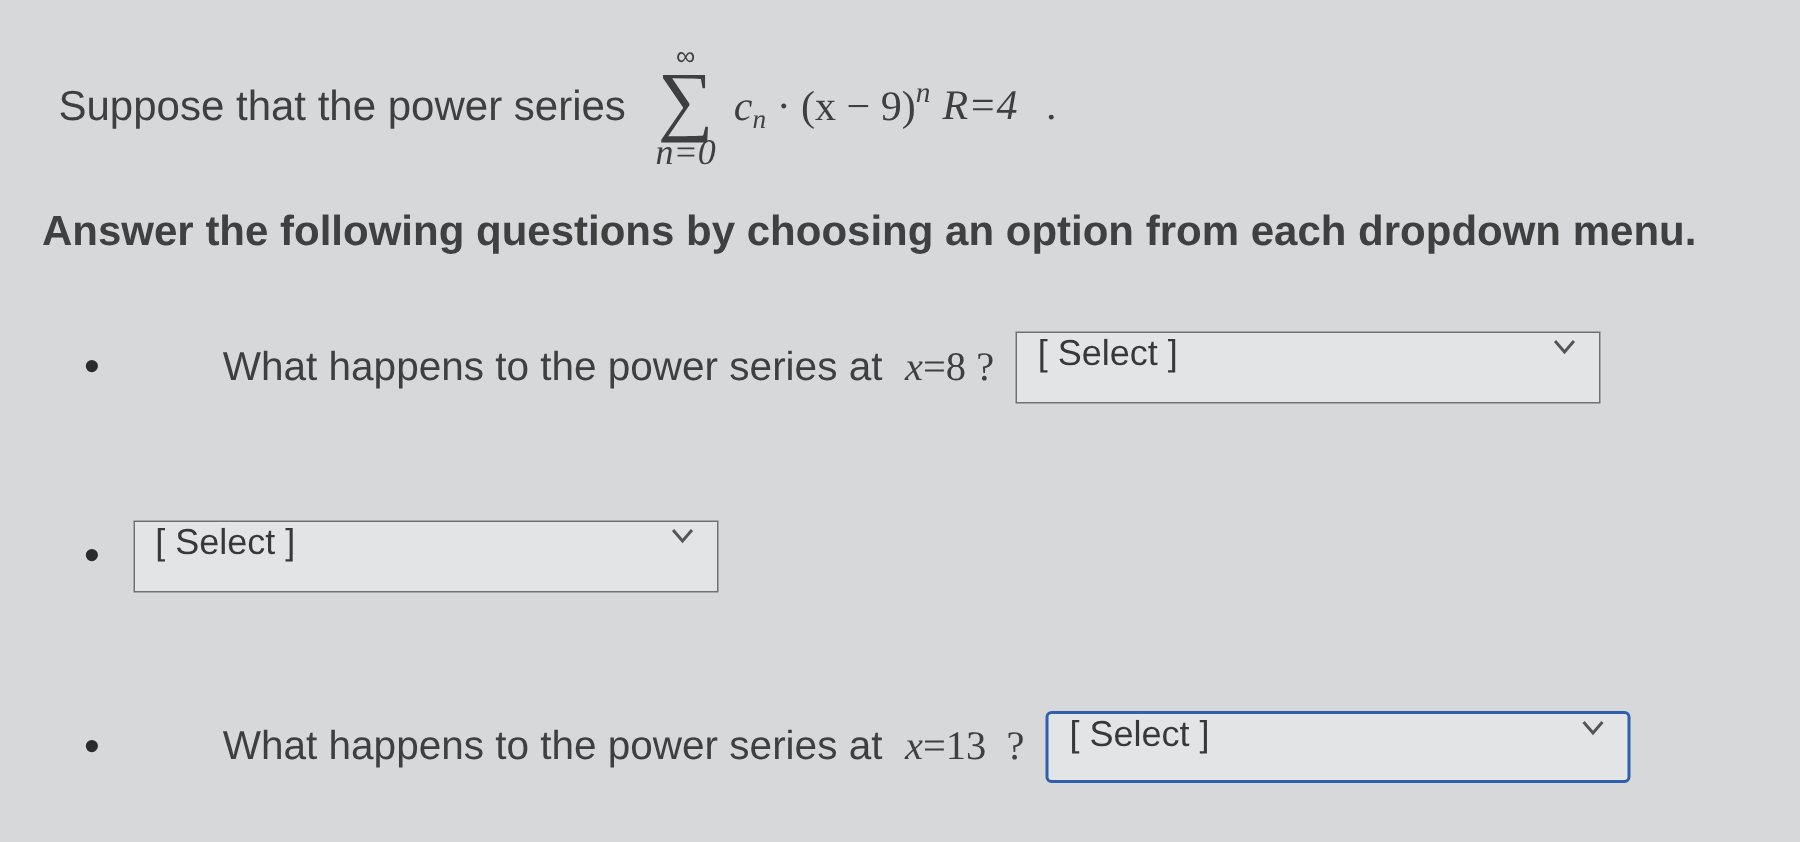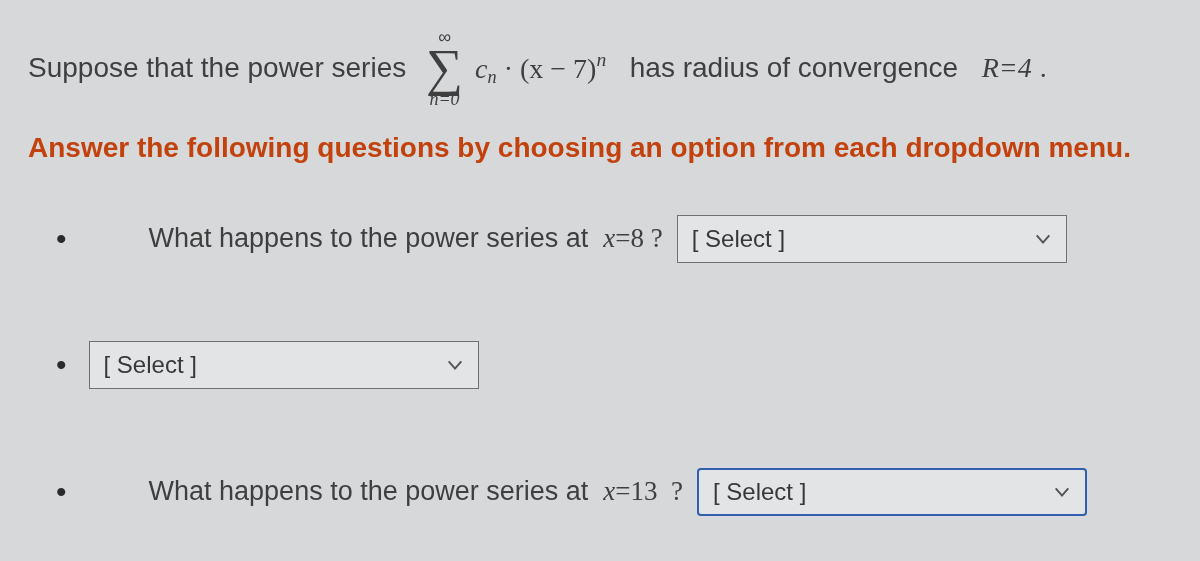--- a/index.html
+++ b/index.html
@@ -19,55 +19,55 @@
   .intro {
     font-size: 28px;
     color: #3f3f3f;
     line-height: 1.2;
     display: flex;
     align-items: center;
     flex-wrap: wrap;
     gap: 8px;
     margin-bottom: 24px;
   }
-  .intro .text-chunk { white-space: pre; }
+  .intro .text-chunk { white-space: pre; margin-left: 11px; }
   .sigma-box {
     display: inline-flex;
     flex-direction: column;
     align-items: center;
     line-height: 1;
     margin: 0 4px;
   }
   .sigma-box .top {
     font-size: 18px;
   }
   .sigma-box .sigma {
     font-size: 52px;
     line-height: 0.85;
     font-family: "Times New Roman", serif;
   }
   .sigma-box .bottom {
-    font-size: 18px;
+    font-size: 24px;
     font-style: italic;
     font-family: "Times New Roman", serif;
   }
   .math-i {
     font-family: "Times New Roman", serif;
     font-style: italic;
   }
   .math-up {
     font-family: "Times New Roman", serif;
     font-style: normal;
   }
   .sub { font-size: 0.65em; vertical-align: -0.3em; font-style: italic; }
   .sup { font-size: 0.7em; vertical-align: 0.6em; font-style: italic; }
   .instruction {
     font-size: 28px;
     font-weight: 600;
-    color: #c2410c;
+    color: #404040;
     margin-top: 8px;
     margin-bottom: 28px;
   }
   ul.questions {
     list-style: none;
     padding: 0;
     margin: 0 0 0 28px;
   }
   ul.questions li {
     display: flex;
@@ -80,21 +80,21 @@
   ul.questions li::before {
     content: "•";
     font-size: 30px;
     color: #2b2b2b;
     margin-right: 8px;
     flex-shrink: 0;
   }
   .q-text { white-space: pre; }
   .dropdown {
     display: inline-flex;
-    align-items: center;
+    align-items: flex-start;
     justify-content: space-between;
     border: 1px solid #6d7074;
     background: #e2e4e5;
     height: 48px;
     padding: 0 14px 0 14px;
     font-size: 24px;
     color: #383838;
     cursor: pointer;
     min-width: 390px;
     gap: 45px;
@@ -116,23 +116,22 @@
 <div class="page">
 
   <div class="intro">
     <span class="text-chunk">Suppose that the power series </span>
     <span class="sigma-box">
       <span class="top">∞</span>
       <span class="sigma">∑</span>
       <span class="bottom">n=0</span>
     </span>
     <span class="math-i">
-      <span>c</span><span class="sub">n</span><span class="math-up"> · </span><span class="math-up">(x − 7)</span><span class="sup">n</span>
+      <span>c</span><span class="sub">n</span><span class="math-up"> · </span><span class="math-up">(x − 9)</span><span class="sup">n</span>
     </span>
-    <span class="text-chunk">  has radius of convergence  </span>
     <span class="math-i">R=4</span>
       <span class="text-chunk math-up">.</span>
   </div>
 
   <div class="instruction">Answer the following questions by choosing an option from each dropdown menu.</div>
 
   <ul class="questions">
     <li>
       <span class="q-text">
         <span>What happens to the power series at  </span><span class="math-i">x</span><span class="math-up">=8 ?</span>

